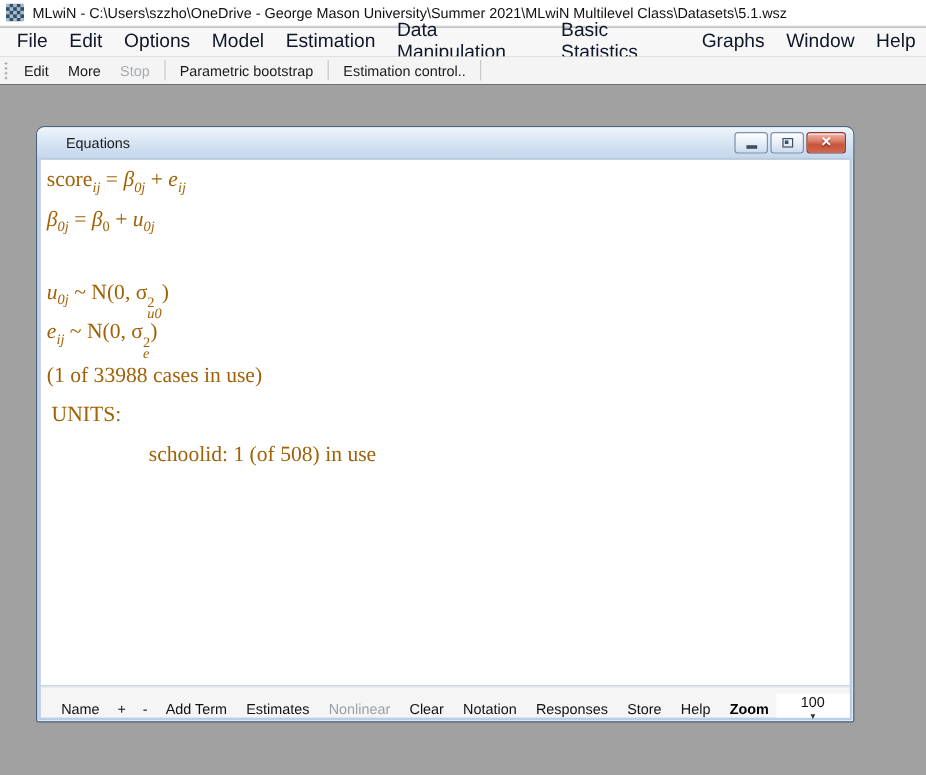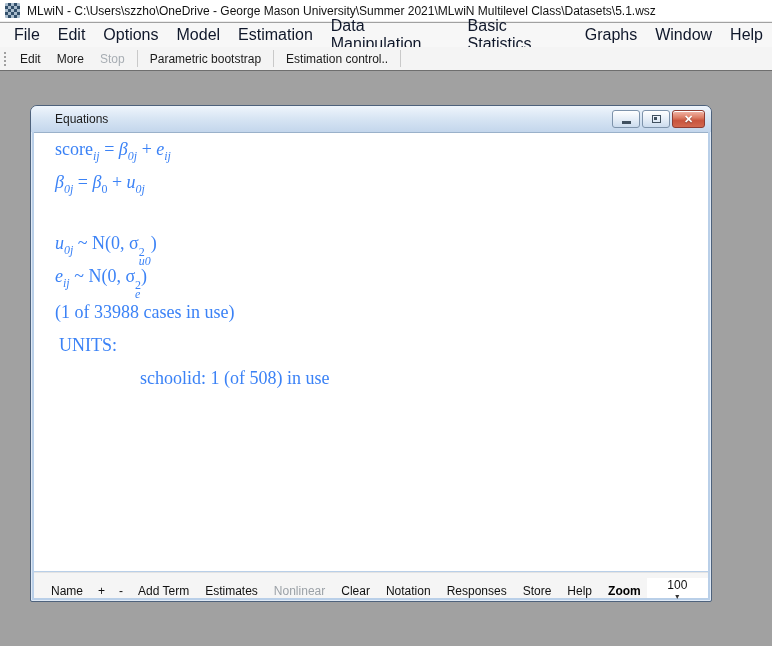--- a/index.html
+++ b/index.html
@@ -46,22 +46,22 @@
     background:linear-gradient(#f3b8aa,#dd7f67 40%,#c9543d 60%,#d2684f);}
   .glyph-min{width:9px;height:3px;background:#40505f;margin-top:7px;}
   .glyph-restore{width:9px;height:8px;border:1px solid #40505f;box-sizing:border-box;position:relative;}
   .glyph-restore::after{content:"";position:absolute;left:1px;top:1px;width:3px;height:3px;background:#40505f;}
   .glyph-close{font-size:11px;font-weight:bold;line-height:1;text-shadow:0 1px 1px rgba(0,0,0,.35);}
 
   .eqwin-content{position:absolute;left:3px;right:3px;top:26px;bottom:30px;background:#ffffff;
     border-top:1px solid #9ab1ca;overflow:hidden;}
 
   
-  .eq-line{position:absolute;left:16px;margin:0;padding-left:5px;white-space:nowrap;
-    font-family:"Liberation Serif", serif;font-size:18px;color:#3b82f6;}
+  .eq-line{position:absolute;left:0;margin:0;padding-left:5px;white-space:nowrap;
+    font-family:"Liberation Serif", serif;font-size:18px;color:#a16207;}
   .eq-line .var{font-style:italic;}
   .eq-line sub{font-size:12px;font-style:italic;line-height:0;}
   .eq-line sub.rm{font-style:normal;}
   .supsub{display:inline-flex;flex-direction:column;align-items:flex-start;
     font-size:12px;line-height:9px;vertical-align:-7px;}
   .supsub .ss-sup{font-style:normal;}
   .supsub .ss-sub{font-style:italic;}
 
   
   .eqwin-toolbar{position:absolute;left:3px;right:3px;bottom:3px;height:26px;background:#f5f5f5;

